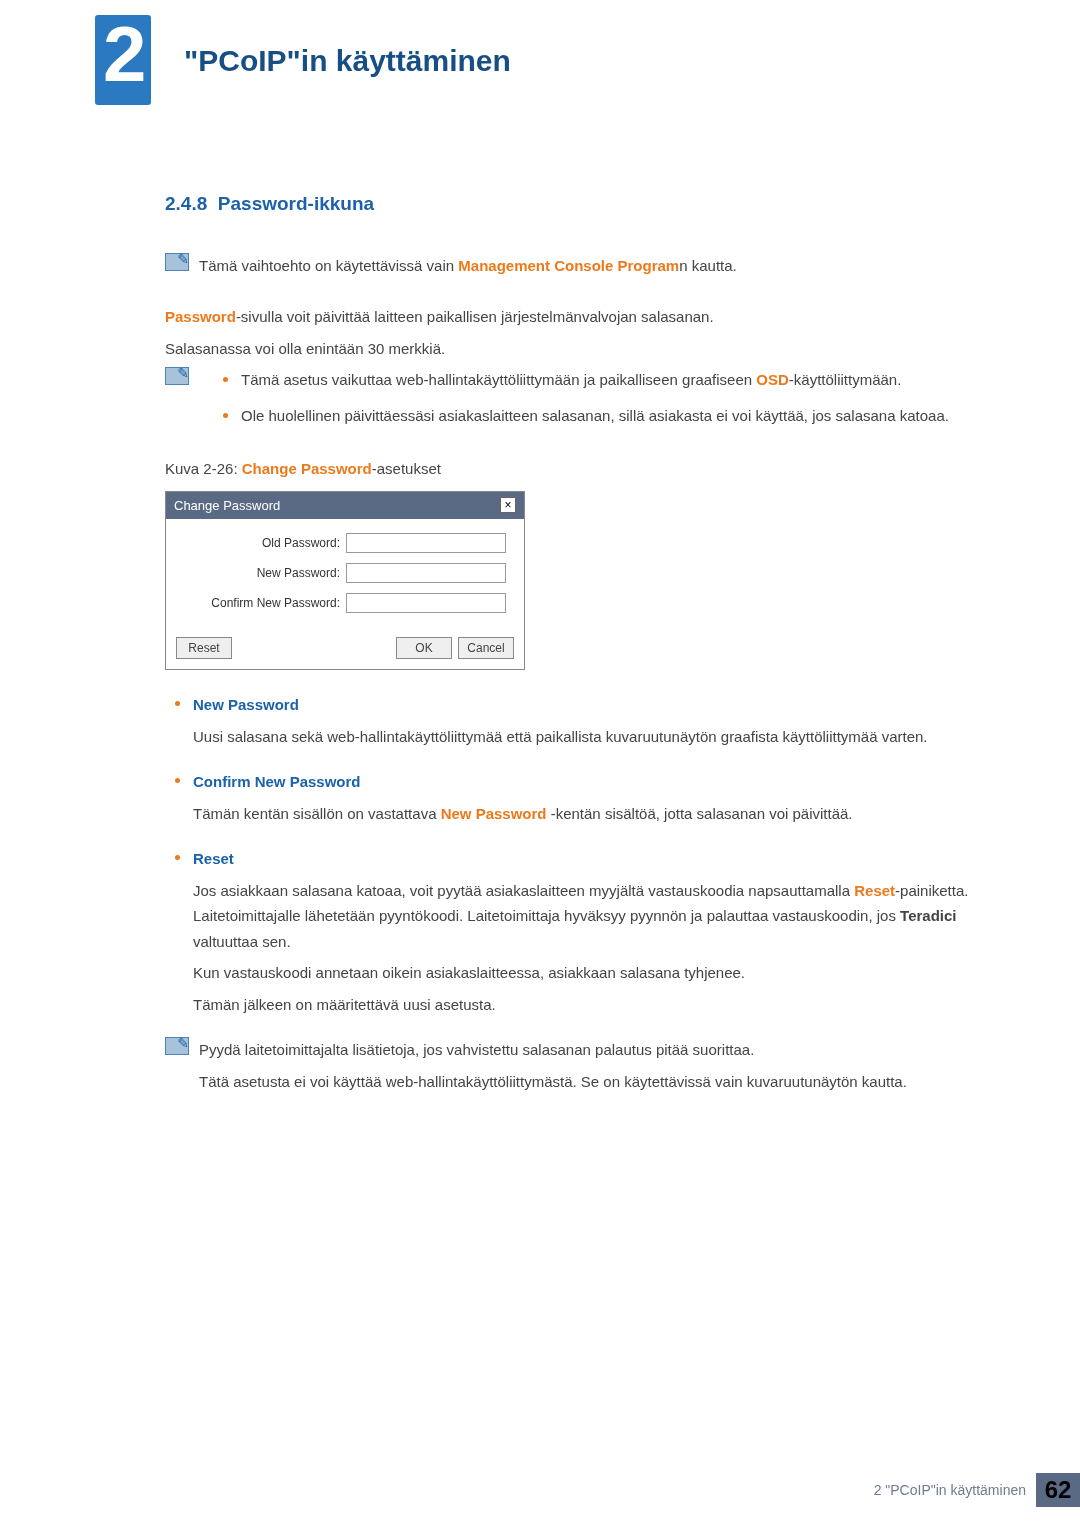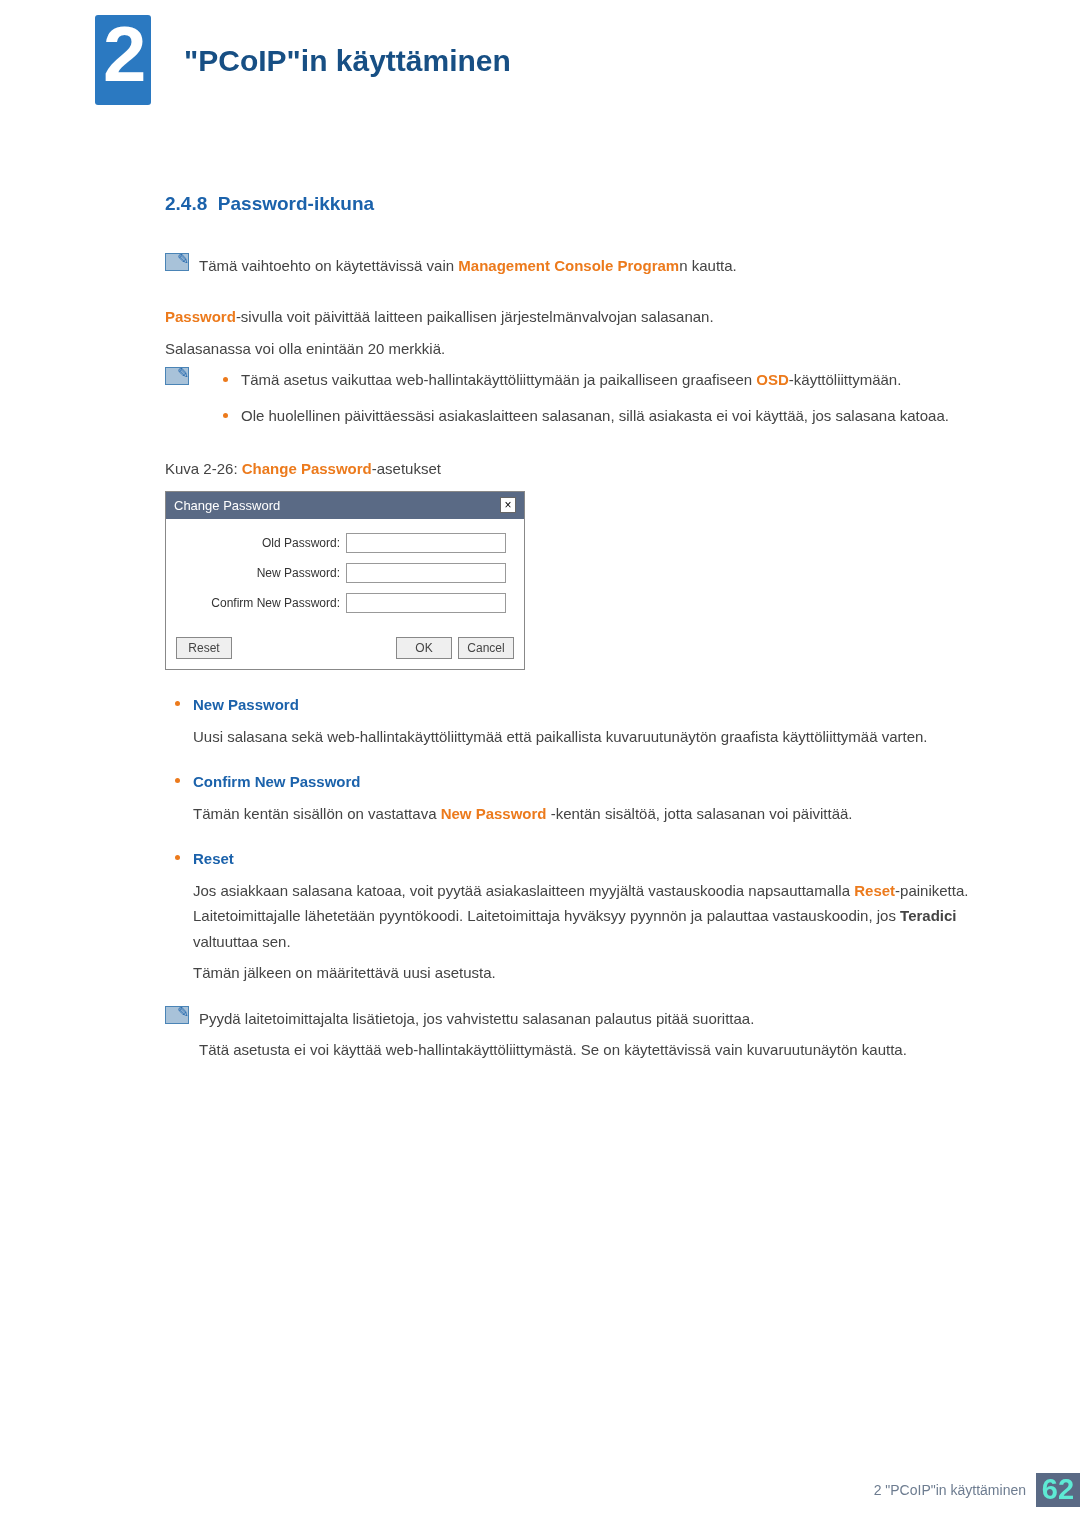--- a/index.html
+++ b/index.html
@@ -190,22 +190,22 @@
 .footer-text {
   display: flex;
   align-items: center;
   padding-right: 10px;
   font-size: 14px;
   color: #6d7c90;
 }
 .footer-page {
   width: 44px;
   background: #5a6a85;
-  color: #5eead4;
-  font-size: 29px;
+  color: #000000;
+  font-size: 24px;
   font-weight: bold;
   display: flex;
   align-items: center;
   justify-content: center;
 }
 b { font-weight: bold; }
 </style>
 </head>
 <body>
 
@@ -226,21 +226,21 @@
       </div>
     <div class="note-text">
       <div class="para">
         <span>Tämä vaihtoehto on käytettävissä vain </span><span class="highlight">Management Console Program</span><span>n kautta.</span>
       </div>
     </div>
   </div>
 
   <div class="plain-block">
     <div class="para"><span class="highlight">Password</span><span>-sivulla voit päivittää laitteen paikallisen järjestelmänvalvojan salasanan.</span></div>
-    <div class="para">Salasanassa voi olla enintään 20 merkkiä.</div>
+    <div class="para">Salasanassa voi olla enintään 30 merkkiä.</div>
   </div>
 
   <div class="note-block">
     <div class="note-icon">
         <div class="note-icon-inner"></div>
       </div>
     <div class="note-text">
       <ul class="bullet-list">
         <li>
           <span>Tämä asetus vaikuttaa web-hallintakäyttöliittymään ja paikalliseen graafiseen </span><span class="highlight">OSD</span><span>-käyttöliittymään.</span>
@@ -292,20 +292,21 @@
       <div class="def-body">
         <span>Tämän kentän sisällön on vastattava </span><span class="highlight">New Password</span><span> -kentän sisältöä, jotta salasanan voi päivittää.</span>
       </div>
     </li>
     <li>
       <span class="def-term">Reset</span>
       <div class="def-body">
         <div class="para">
           <span>Jos asiakkaan salasana katoaa, voit pyytää asiakaslaitteen myyjältä vastauskoodia napsauttamalla </span><span class="highlight">Reset</span><span>-painiketta. Laitetoimittajalle lähetetään pyyntökoodi. Laitetoimittaja hyväksyy pyynnön ja palauttaa vastauskoodin, jos </span><b>Teradici</b><span> valtuuttaa sen.</span>
         </div>
+        <div class="para">Kun vastauskoodi annetaan oikein asiakaslaitteessa, asiakkaan salasana tyhjenee.</div>
         <div class="para">Tämän jälkeen on määritettävä uusi asetusta.</div>
       </div>
     </li>
   </ul>
 
   <div class="note-block">
     <div class="note-icon">
         <div class="note-icon-inner"></div>
       </div>
     <div class="note-text">

